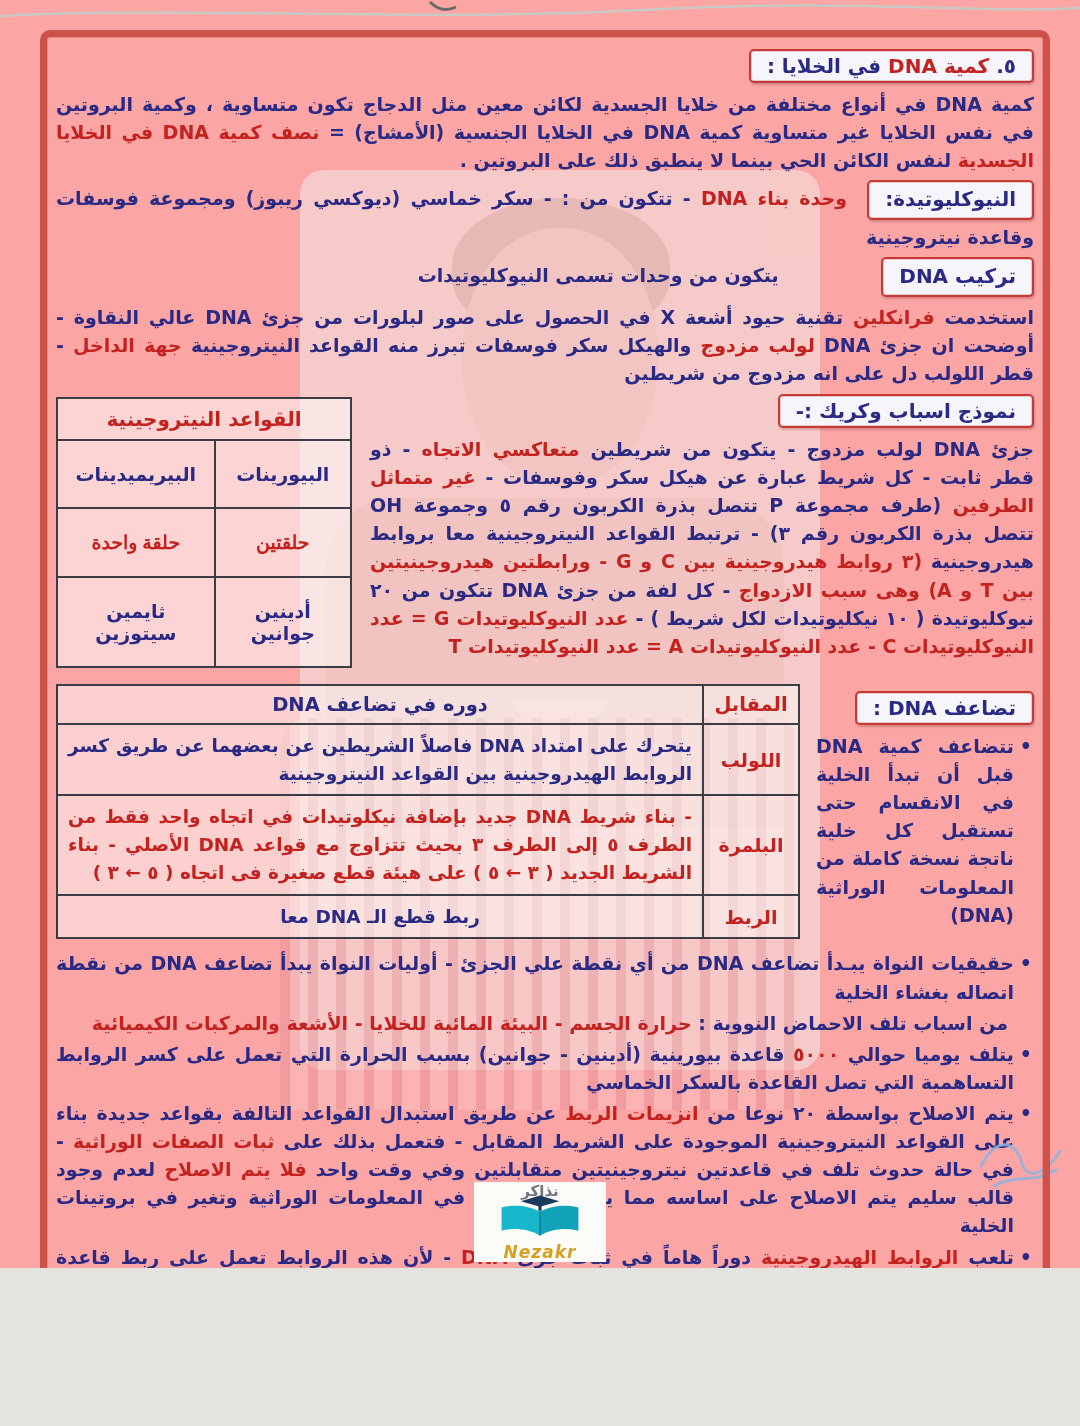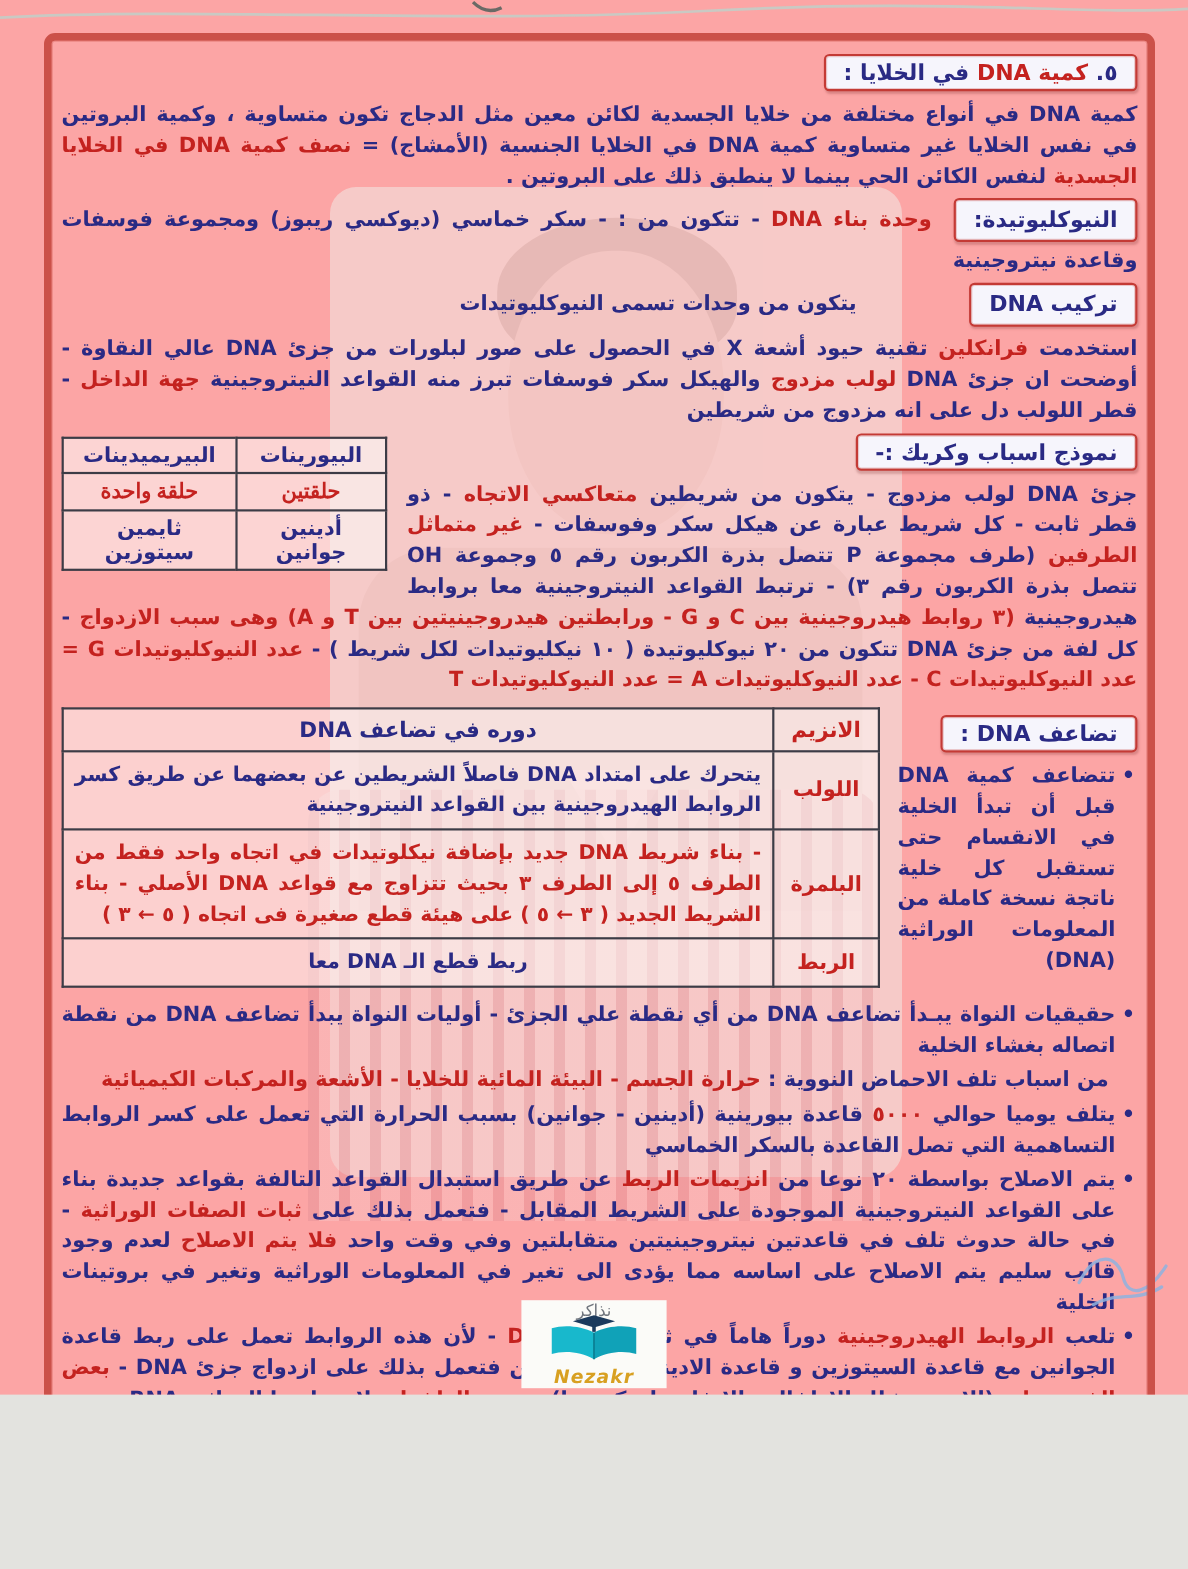--- a/index.html
+++ b/index.html
@@ -19,21 +19,21 @@
   .seg-ru{color:var(--red);}
   .title-box{display:inline-block;border:2px solid var(--boxborder);border-radius:5px;background:var(--boxbg);color:var(--navy);font-weight:700;font-size:20px;padding:3px 16px;margin:3px 0;box-shadow:1px 2px 2px rgba(120,40,40,.25), inset 0 0 0 1px rgba(196,58,53,.25);vertical-align:middle;}
   .box-row{margin:4px 0;}
   .gap-wide{margin-left:96px;}
   .gap-small{margin-left:10px;}
   
   .bullet{position:relative;padding-right:20px;}
   .bullet::before{content:"•";position:absolute;right:2px;top:0;color:var(--navy);font-weight:700;}
   
   .bases-table{float:left;border-collapse:collapse;width:296px;margin:6px 18px 8px 0;}
-  .bases-table td{border:2px solid var(--tableborder);text-align:center;font-weight:700;font-size:19px;color:var(--navy);padding:4px 6px;background:rgba(252,252,250,.55);}
+  .bases-table td{border:2px solid var(--tableborder);text-align:center;font-weight:700;font-size:19px;color:var(--navy);padding:22px 6px;background:rgba(252,252,250,.55);}
   .bases-table .th{color:var(--red);font-size:20px;padding:8px 6px;}
   .cell-red{color:var(--red) !important;font-family:Liberation Serif, serif;}
   .clear{clear:both;}
   
   .enzymes-wrap{display:flex;gap:16px;margin-top:8px;align-items:flex-start;}
   .repl-side{width:218px;flex:none;}
   .enzymes-table{border-collapse:collapse;flex:1;}
   .enzymes-table td{border:2px solid var(--tableborder);font-weight:700;font-size:18.5px;color:var(--navy);padding:7px 10px;background:rgba(252,252,250,.5);vertical-align:middle;}
   .enzymes-table .name{width:96px;text-align:center;color:var(--red);font-size:19px;}
   .enzymes-table .role-h{text-align:center;font-size:19.5px;}
@@ -46,21 +46,21 @@
   .wm-hair{position:absolute;left:452px;top:198px;width:218px;height:135px;background:#d4cec7;border-radius:50% 50% 40% 40%;}
   .wm-face{position:absolute;left:462px;top:228px;width:196px;height:258px;background:#ece6df;border-radius:48%;}
   .wm-body{position:absolute;left:326px;top:498px;width:458px;height:330px;background:#e7e3de;border-radius:70px 70px 0 0;}
   .wm-shirt{position:absolute;left:280px;top:718px;width:520px;height:392px;background:repeating-linear-gradient(90deg, rgba(206,126,138,.45) 0 10px, rgba(247,229,229,.45) 10px 28px);border-radius:30px 30px 0 0;}
   .wm-collar{position:absolute;left:512px;top:700px;width:96px;height:80px;background:#f6f3ef;clip-path:polygon(50% 100%,0 0,100% 0);}
   
   .scan-curve{position:absolute;top:0;left:0;z-index:1;}
   .scribble{position:absolute;right:16px;bottom:76px;z-index:2;opacity:.85;}
   
   .footer-logo{position:absolute;bottom:6px;left:50%;transform:translateX(-50%);z-index:4;text-align:center;background:#fbfbf8;padding:0 18px;}
-  .logo-ar{color:#70767e;font-size:15px;font-weight:400;margin-bottom:-6px;text-align:center;}
+  .logo-ar{color:#70767e;font-size:15px;font-weight:700;margin-bottom:-6px;text-align:center;}
   .logo-en{color:var(--gold);font-size:17px;font-weight:700;font-style:italic;letter-spacing:1px;margin-top:-4px;}
 </style>
 </head>
 <body>
 
 <div class="page">
 
   <div class="watermark" aria-hidden="true">
     <div class="wm-bg"></div>
     <div class="wm-body"></div>
@@ -93,20 +93,23 @@
       <span class="title-box gap-wide">تركيب DNA</span>
       <span><span class="seg-b">يتكون من وحدات تسمى النيوكليوتيدات</span></span>
     </p>
 
     <p class="para"><span class="seg-b">استخدمت </span><span class="seg-ru">فرانكلين</span><span class="seg-b"> تقنية حيود أشعة X في الحصول على صور لبلورات من جزئ DNA عالي النقاوة - أوضحت ان جزئ DNA </span><span class="seg-r">لولب مزدوج</span><span class="seg-b"> والهيكل سكر فوسفات تبرز منه القواعد النيتروجينية </span><span class="seg-r">جهة الداخل</span><span class="seg-b"> - قطر اللولب دل على انه مزدوج من شريطين</span></p>
 
     <div class="watson-section">
       <table class="bases-table">
         <tbody>
           <tr>
+            <td colspan="2" class="th">القواعد النيتروجينية</td>
+          </tr>
+          <tr>
             <td>البيورينات</td>
             <td>البيريميدينات</td>
           </tr>
           <tr>
             <td class="cell-red">حلقتين</td>
             <td class="cell-red">حلقة واحدة</td>
           </tr>
           <tr>
             <td>أدينين جوانين</td>
             <td>ثايمين سيتوزين</td>
@@ -125,21 +128,21 @@
       <div class="repl-side">
         <div class="box-row">
           <span class="title-box"><span class="seg-b">تضاعف </span><span class="seg-b">DNA</span><span class="seg-b"> :</span></span>
         </div>
         <p class="para bullet"><span class="seg-b">تتضاعف كمية DNA قبل أن تبدأ الخلية في الانقسام حتى تستقبل كل خلية ناتجة نسخة كاملة من المعلومات الوراثية (DNA)</span></p>
       </div>
 
       <table class="enzymes-table">
         <tbody>
           <tr>
-            <td class="name role-h">الانزيم</td>
+            <td class="name role-h">المقابل</td>
             <td class="role-h navy">دوره في تضاعف DNA</td>
           </tr>
           <tr>
             <td class="name">اللولب</td>
             <td class="desc"><span class="seg-b">يتحرك على امتداد DNA فاصلاً الشريطين عن بعضهما عن طريق كسر الروابط الهيدروجينية بين القواعد النيتروجينية</span></td>
           </tr>
           <tr>
             <td class="name">البلمرة</td>
             <td class="desc"><span class="seg-r">- بناء شريط DNA جديد بإضافة نيكلوتيدات في اتجاه واحد فقط من الطرف ٥ إلى الطرف ٣ بحيث تتزاوج مع قواعد DNA الأصلي - بناء الشريط الجديد ( ٣ ← ٥ ) على هيئة قطع صغيرة فى اتجاه ( ٥ ← ٣ )</span></td>
           </tr>

